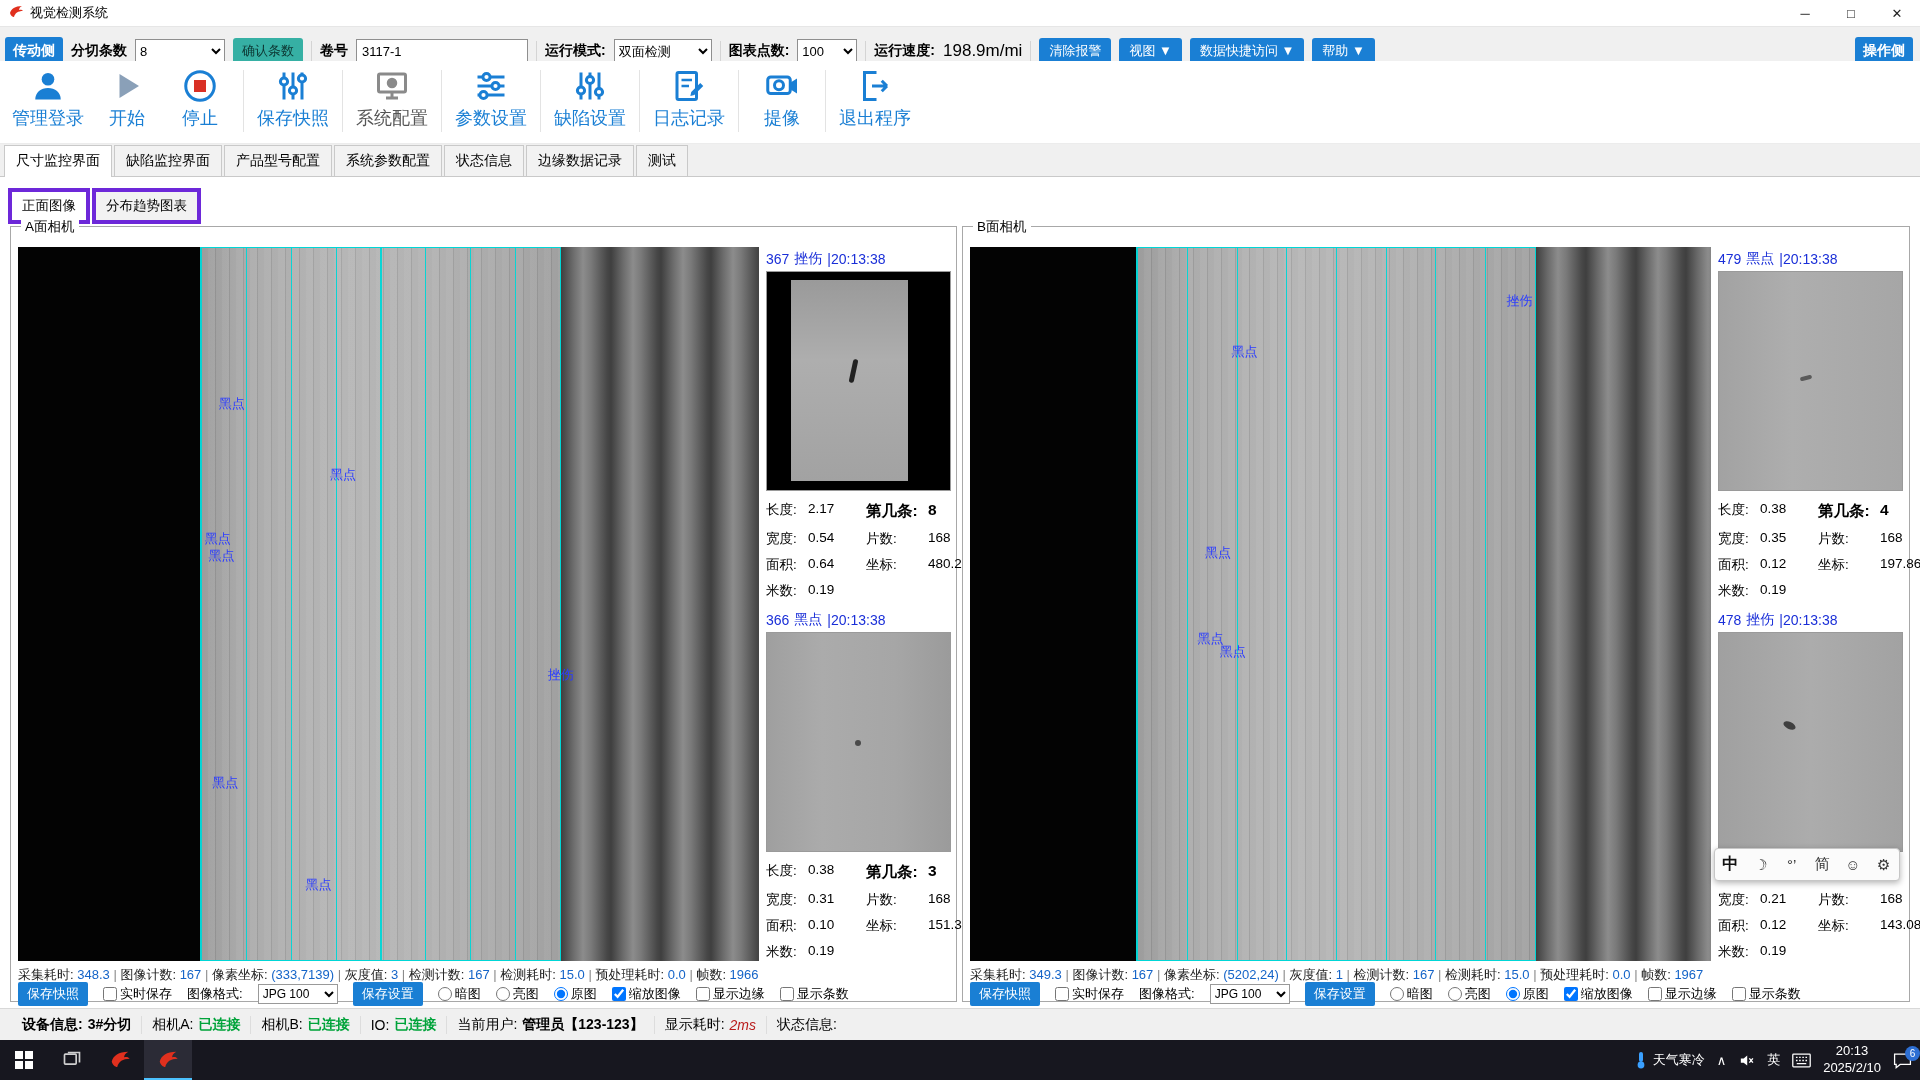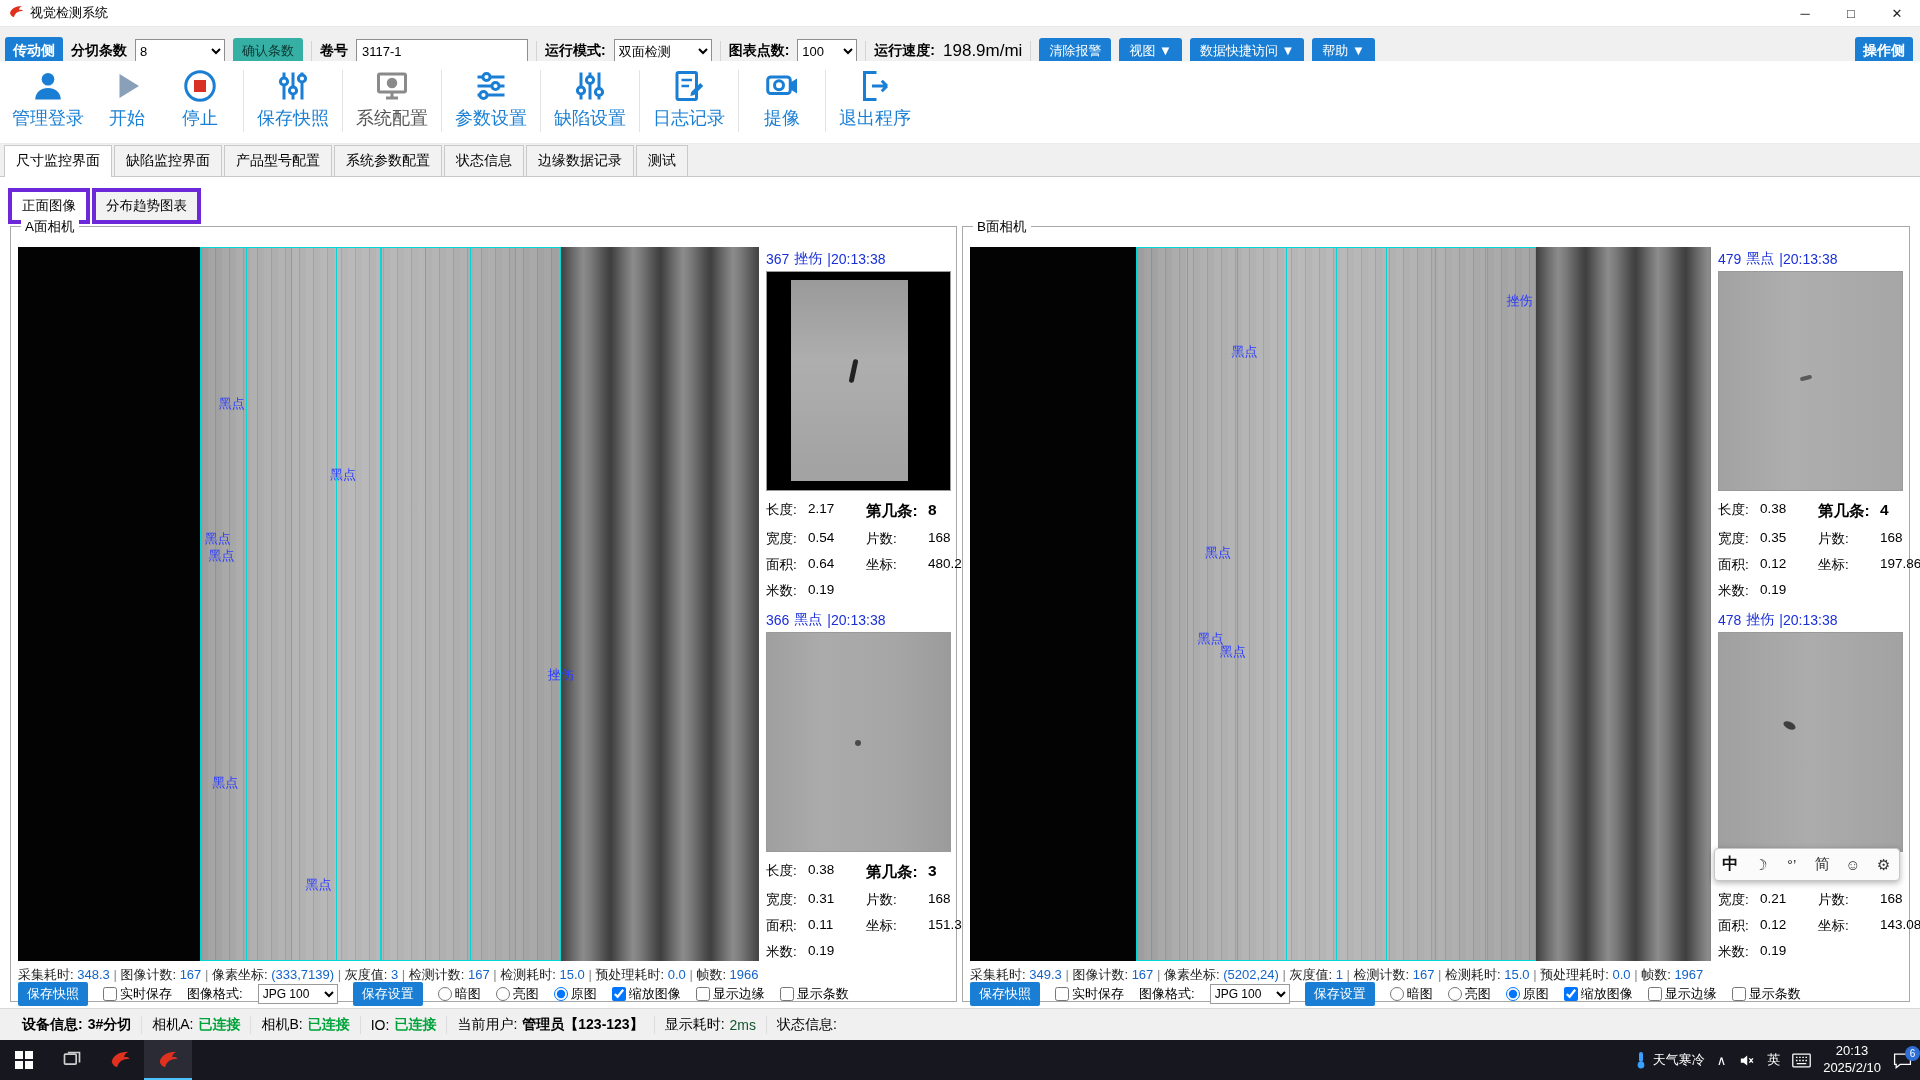--- a/index.html
+++ b/index.html
@@ -97,21 +97,21 @@
 .chk { display:inline-flex; align-items:center; gap:3px; }
 input[type=checkbox], input[type=radio] { width:14px; height:14px; margin:0; }
 select.fmt { height:20px; font-size:12px; border:1px solid #999; background:#fff; width:80px; font-family:inherit; }
 
 
 .statusbar { position:absolute; top:1008px; left:0; right:0; height:32px; background:#f0f0f0; border-top:1px solid #d8d8d8; display:flex; align-items:center; font-size:14px; padding:0 12px; }
 .sb-seg { padding:0 10px; border-right:1px solid #ddd; display:flex; gap:5px; align-items:center; white-space:nowrap; }
 .sb-seg:last-child { border-right:none; }
 .green { color:#00a33a; font-weight:700; }
 .bold { font-weight:700; }
-.blueval { color:#14532d; }
+.blueval { color:#b91c1c;font-style:italic; }
 
 
 .ime { position:absolute; left:1714px; top:848px; width:186px; height:33px; background:#fbfbfb; border:1px solid #c6c6c6; border-radius:4px; box-shadow:0 2px 6px rgba(0,0,0,0.3); display:flex; align-items:center; z-index:50; }
 .ime-item { flex:1; text-align:center; font-size:15px; color:#333; cursor:default; }
 .ime-mode { font-weight:700; font-size:16px; color:#111; }
 
 
 .taskbar { position:absolute; top:1040px; left:0; right:0; height:40px; background:#17171f; display:flex; align-items:stretch; color:#fff; z-index:60; }
 .tb-btn { width:48px; display:flex; align-items:center; justify-content:center; cursor:default; }
 .tb-app.active { background:#2b2b36; box-shadow:inset 0 -2px 0 #4cc2ff; }
@@ -347,21 +347,21 @@
         <div class="defect-stats">
           <span class="dl">长度:</span>
             <span class="dv">0.38</span>
           <span class="dl big">第几条:</span>
             <span class="dv big">3</span>
           <span class="dl">宽度:</span>
             <span class="dv">0.31</span>
           <span class="dl">片数:</span>
             <span class="dv">168</span>
           <span class="dl">面积:</span>
-            <span class="dv">0.11</span>
+            <span class="dv">0.10</span>
           <span class="dl">坐标:</span>
             <span class="dv">151.35</span>
           <span class="dl">米数:</span>
             <span class="dv">0.19</span>
           <span></span>
             <span></span>
         </div>
       </div>
     </div>
     <div class="info-line" id="statusA"><span class="sl">采集耗时: </span><span class="sv">348.3</span><span class="sep"> | </span><span class="sl">图像计数: </span><span class="sv">167</span><span class="sep"> | </span><span class="sl">像素坐标: </span><span class="sv">(333,7139)</span><span class="sep"> | </span><span class="sl">灰度值: </span><span class="sv">3</span><span class="sep"> | </span><span class="sl">检测计数: </span><span class="sv">167</span><span class="sep"> | </span><span class="sl">检测耗时: </span><span class="sv">15.0</span><span class="sep"> | </span><span class="sl">预处理耗时: </span><span class="sv">0.0</span><span class="sep"> | </span><span class="sl">帧数: </span><span class="sv">1966</span></div>

